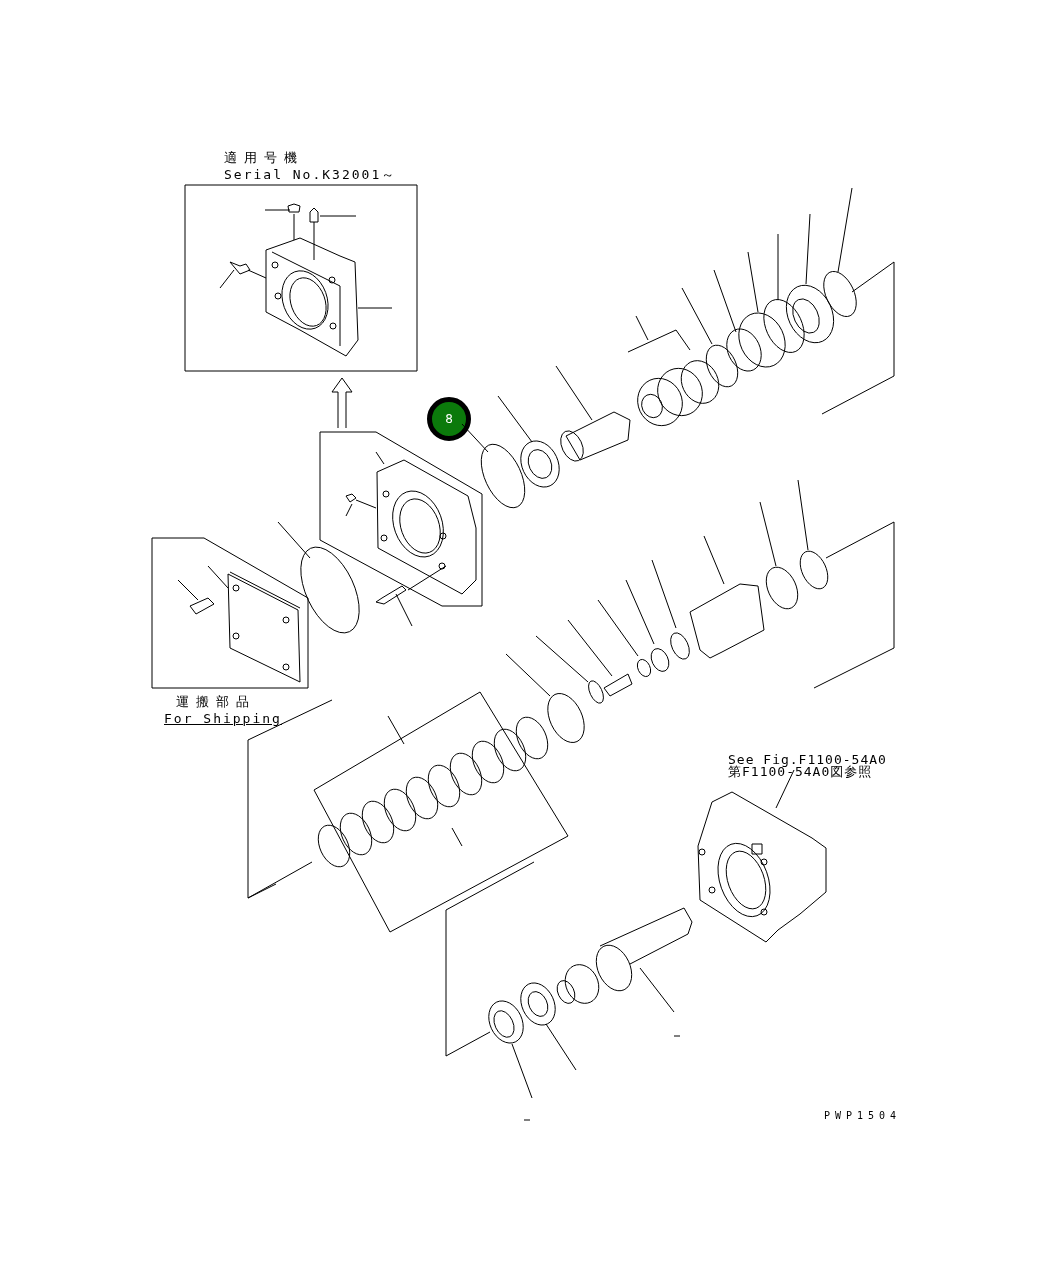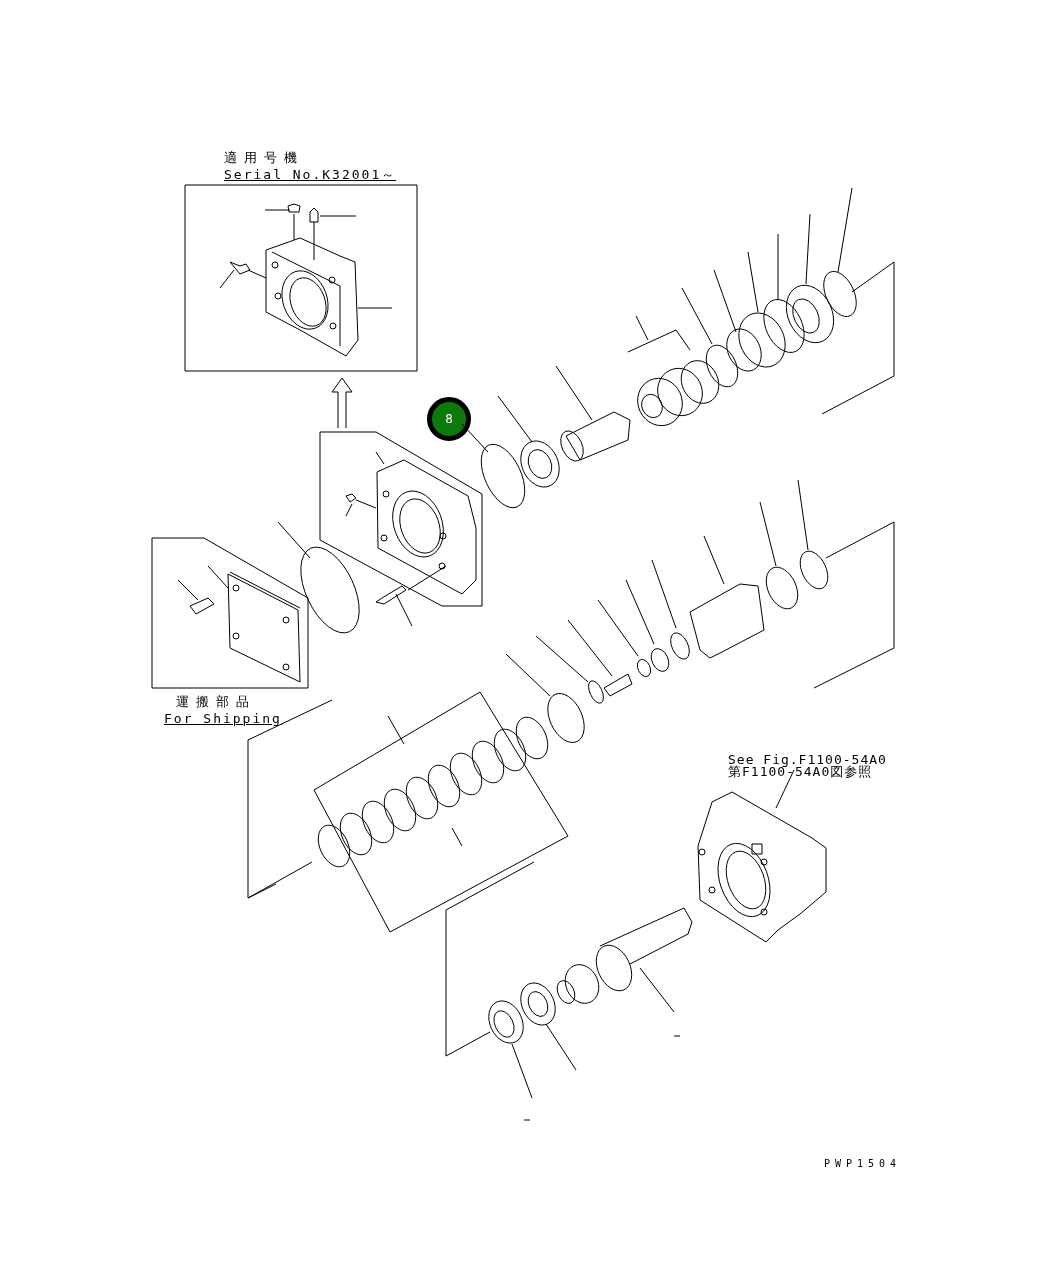--- a/index.html
+++ b/index.html
@@ -2,30 +2,30 @@
 <html><head>
 <meta charset="utf-8">
 <style>
   html, body { margin:0; padding:0; background:#ffffff; }
   body { width:1046px; height:1272px; position:relative; overflow:hidden; font-family:"DejaVu Sans Mono", monospace; }
   .canvas { position:absolute; left:0; top:0; width:832px; height:1272px; }
   svg.draw { position:absolute; left:0; top:0; }
   svg.draw * { vector-effect: non-scaling-stroke; }
   .lbl { position:absolute; color:#000; font-size:13px; letter-spacing:2px; white-space:nowrap; line-height:15px; font-family:"DejaVu Sans Mono", monospace; }
   .lbl.jp { letter-spacing:7px; }
-  .code { position:absolute; font-size:10px; letter-spacing:5px; color:#000; font-family:"DejaVu Sans Mono", monospace;margin-top:48px; }
+  .code { position:absolute; font-size:10px; letter-spacing:5px; color:#000; font-family:"DejaVu Sans Mono", monospace; }
   .marker { position:absolute; width:34px; height:34px; border-radius:50%; background:#0b7a0b; border:5px solid #000; color:#fff; font-family:"DejaVu Sans", sans-serif; font-size:12px; display:flex; align-items:center; justify-content:center; box-sizing:content-box; cursor:pointer; }
 </style>
 </head>
 <body>
 
 <div class="canvas">
 
   <div class="lbl jp" style="left:224px;top:150px;">適用号機</div>
-  <div class="lbl" style="left:224px;top:167px;text-decoration:underline;">Serial No.K32001～</div>
+  <div class="lbl" style="left:224px;top:167px;">Serial No.K32001～</div>
 
   <div class="lbl jp" style="left:176px;top:694px;">運搬部品</div>
   <div class="lbl" style="left:164px;top:711px;text-decoration:underline;">For Shipping</div>
 
   <div class="lbl" style="left:728px;top:764px;letter-spacing:1px;">第F1100-54A0図参照</div>
   <div class="lbl" style="left:728px;top:752px;letter-spacing:1px;text-align:right;">See Fig.F1100-54A0</div>
 
   <div class="code" style="left:824px;top:1110px;">PWP1504</div>
 
   <div class="marker" style="left:427px;top:397px;">

